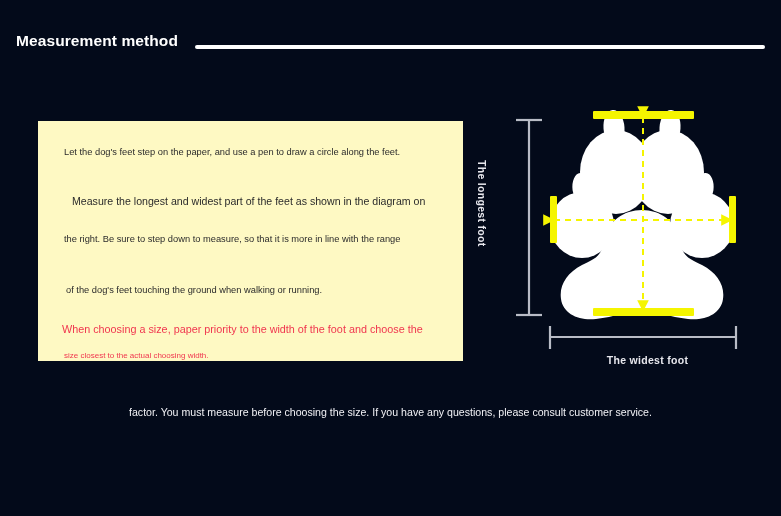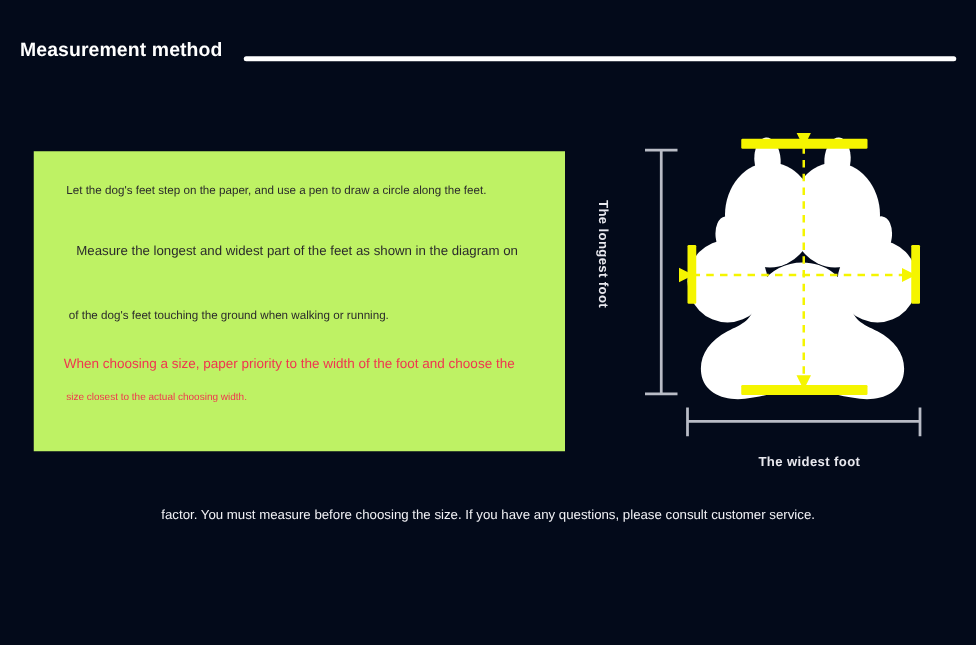--- a/index.html
+++ b/index.html
@@ -46,25 +46,25 @@
     top: 17px;
     width: 570px;
     height: 4px;
     background: #ffffff;
     border-radius: 2px;
   }
 
   
   .card {
     position: absolute;
-    left: 27px;
+    left: 38px;
     top: 121px;
     width: 425px;
     height: 240px;
-    background: #bef264;
+    background: #fef9c3;
     box-sizing: border-box;
     padding: 22px 14px 10px 14px;
   }
   .card-line {
     color: #2b2b2b;
     font-size: 9.3px;
     line-height: 11px;
     white-space: nowrap;
     margin: 0;
   }
@@ -104,21 +104,21 @@
     font-weight: bold;
     letter-spacing: 0.3px;
     white-space: nowrap;
     transform: rotate(90deg);
     transform-origin: left top;
     line-height: 1;
   }
   .hlabel {
     position: absolute;
     left: 560px;
-    top: 364px;
+    top: 354px;
     width: 175px;
     text-align: center;
     color: #e8e8ee;
     font-size: 10.5px;
     font-weight: bold;
     letter-spacing: 0.3px;
     white-space: nowrap;
   }
 
   
@@ -143,20 +143,21 @@
 <div class="page">
 
   <div class="header">
     <div class="header-title">Measurement method</div>
     <div class="header-rule"></div>
   </div>
 
   <div class="card">
     <p class="card-line l1">Let the dog's feet step on the paper, and use a pen to draw a circle along the feet.</p>
     <p class="card-line l2">Measure the longest and widest part of the feet as shown in the diagram on</p>
+    <p class="card-line l3">the right. Be sure to step down to measure, so that it is more in line with the range</p>
     <p class="card-line l4">of the dog's feet touching the ground when walking or running.</p>
     <p class="card-line warn">When choosing a size, paper priority to the width of the foot and choose the</p>
     <p class="card-line warn-sub">size closest to the actual choosing width.</p>
   </div>
 
   <div class="diagram">
     <svg width="300" height="290" viewBox="0 0 300 290" xmlns="http://www.w3.org/2000/svg">
 
       <g stroke="#b9bcc6" stroke-width="2.2" fill="none">
         <line x1="49" y1="35" x2="49" y2="230"></line>

